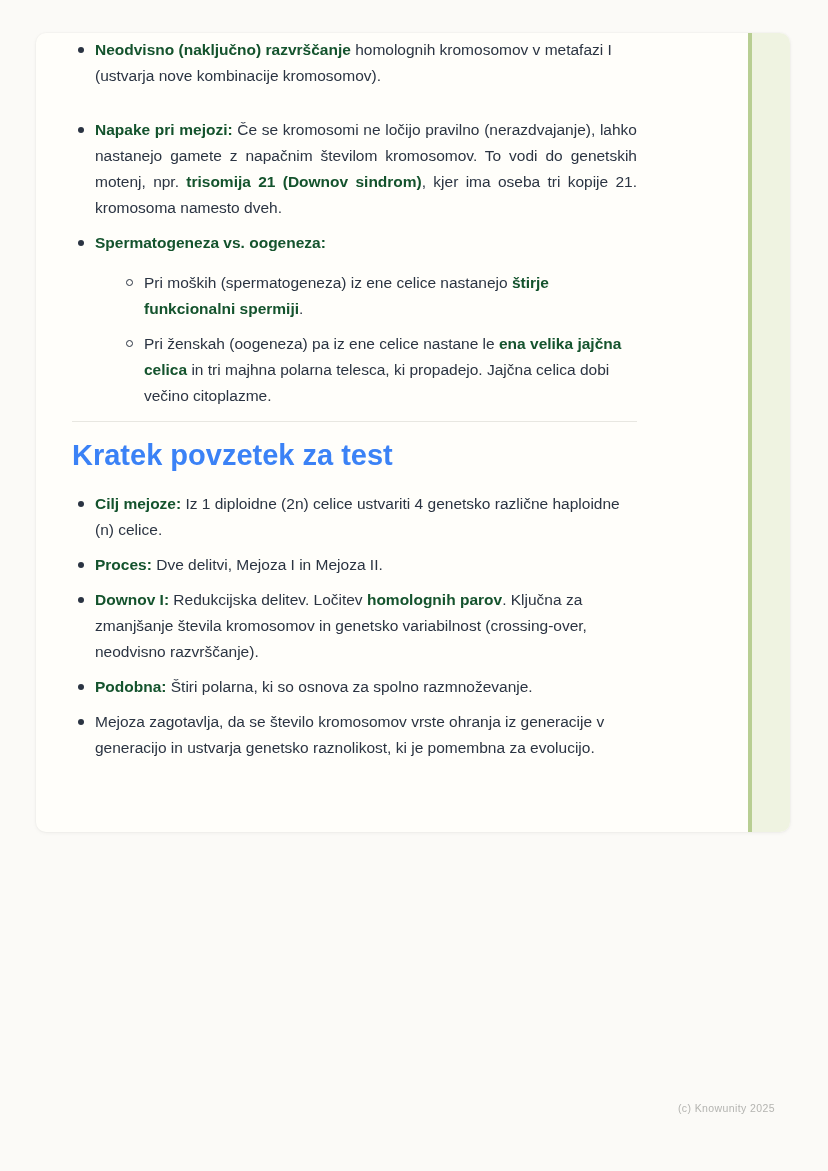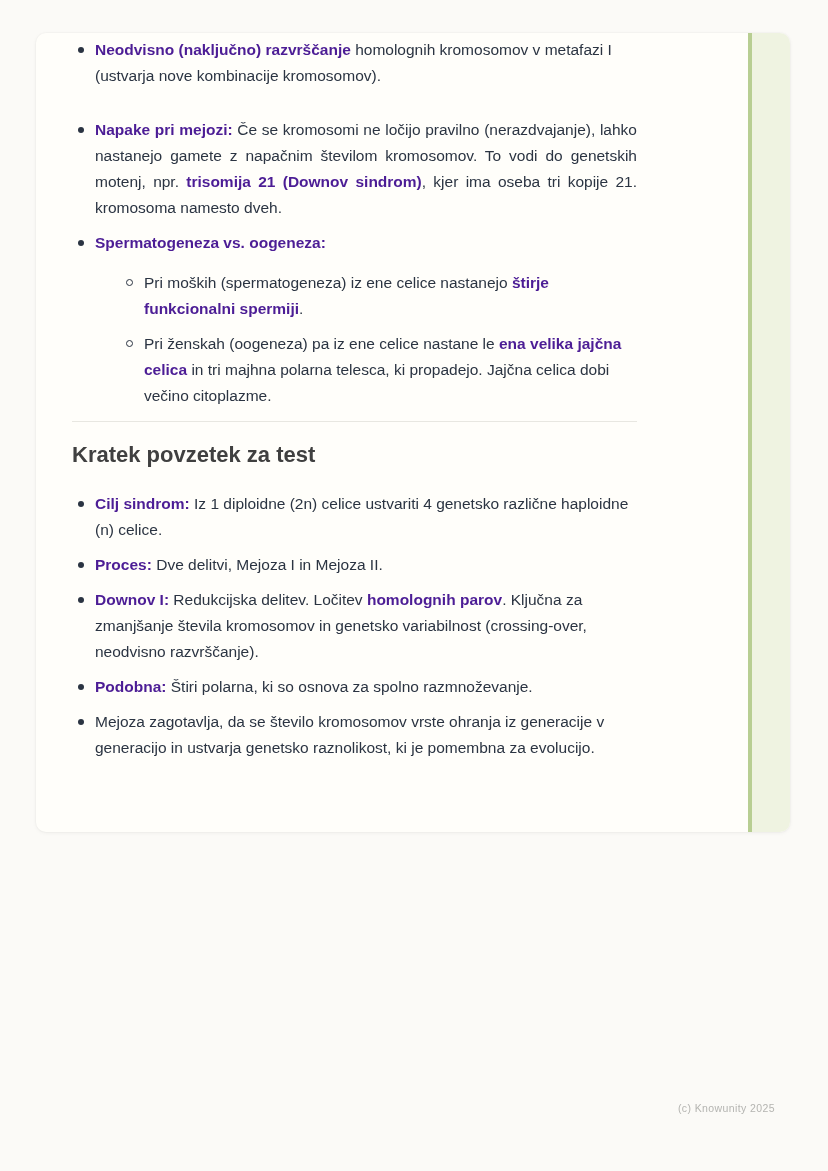--- a/index.html
+++ b/index.html
@@ -45,21 +45,21 @@
   }
   ul {
     margin: 0;
     padding: 0;
     list-style: none;
   }
   li {
     position: relative;
   }
   li + li { margin-top: 9px; }
-  b, strong { font-weight: 700; color: #4c1d95; }
+  b, strong { font-weight: 700; color: #14532d; }
 
   
   ul.level-1 > li { padding-left: 23px; }
   ul.level-1 > li > .marker {
     position: absolute;
     left: 6px;
     top: 10px;
     width: 6px;
     height: 6px;
     border-radius: 50%;
@@ -90,24 +90,24 @@
 
   .divider {
     margin-top: 12px;
     height: 1px;
     background: #e8e7e1;
     border: 0;
     width: 565px;
   }
   h2.section-heading {
     margin: 18px 0 0 0;
-    font-size: 22px;
+    font-size: 29px;
     line-height: 30px;
     font-weight: 700;
-    color: #404040;
+    color: #3b82f6;
   }
   .summary-list { margin-top: 21px; }
 
   .footer {
     position: absolute;
     right: 53px;
     top: 1101px;
     font-size: 10.5px;
     line-height: 14px;
     color: #b4b4b1;
@@ -151,21 +151,21 @@
       </li>
     </ul>
 
     <div class="divider"></div>
 
     <h2 class="section-heading">Kratek povzetek za test</h2>
 
     <ul class="level-1 summary-list">
       <li>
         <span class="marker"></span>
-        <b>Cilj sindrom:</b><span> Iz 1 diploidne (2n) celice ustvariti 4 genetsko različne haploidne (n) celice.</span>
+        <b>Cilj mejoze:</b><span> Iz 1 diploidne (2n) celice ustvariti 4 genetsko različne haploidne (n) celice.</span>
       </li>
       <li>
         <span class="marker"></span>
         <b>Proces:</b><span> Dve delitvi, Mejoza I in Mejoza II.</span>
       </li>
       <li>
         <span class="marker"></span>
         <b>Downov I:</b><span> Redukcijska delitev. Ločitev </span><b>homolognih parov</b><span>. Ključna za zmanjšanje števila kromosomov in genetsko variabilnost (crossing-over, neodvisno razvrščanje).</span>
       </li>
       <li>

